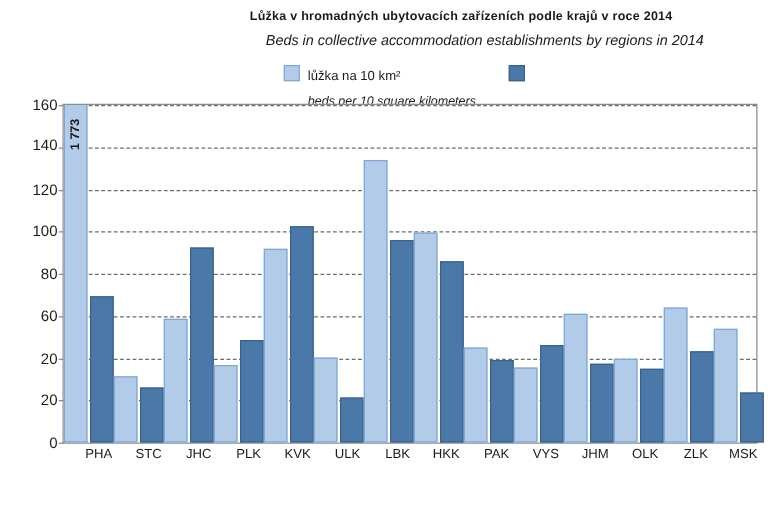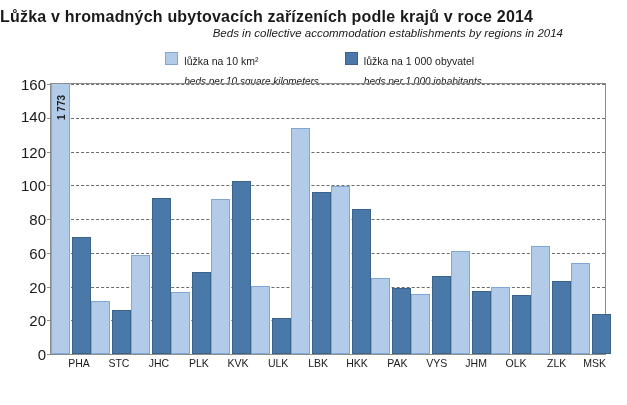--- a/index.html
+++ b/index.html
@@ -16,22 +16,22 @@
   #page {
     position: relative;
     width: 627px;
     height: 405px;
   }
   .title-cs {
     position: absolute;
     top: 8px;
     left: 0;
     width: 538px;
-    text-align: left;
-    font-size: 16px;
+    text-align: right;
+    font-size: 10px;
     font-weight: bold;
     color: #1a1a1a;
     letter-spacing: 0.2px;
   }
   .title-en {
     position: absolute;
     top: 27px;
     left: 0;
     width: 563px;
     text-align: right;
@@ -88,21 +88,21 @@
   }
   .gridline {
     position: absolute;
     left: 0;
     width: 100%;
     height: 0;
     border-top: 1px dashed #6b6b6b;
   }
   .axis-label-y {
     position: absolute;
-    font-size: 15px;
+    font-size: 12px;
     color: #1a1a1a;
     text-align: right;
     width: 42px;
     left: -47px;
     transform: translateY(-50%);
   }
   
   #bars {
     position: absolute;
     left: 0;
@@ -167,24 +167,20 @@
   <div class="legend">
     <div class="legend-item">
       <span class="legend-swatch" style="background:#b2cbe8;border:1px solid #7fa8d4;"></span>
       <span class="legend-text">
         <span class="legend-cs">lůžka na 10 km²</span><br>
         <span class="legend-en">beds per 10 square kilometers</span>
       </span>
     </div>
     <div class="legend-item">
       <span class="legend-swatch" style="background:#4a78a8;border:1px solid #3b6289;"></span>
-      <span class="legend-text">
-        <span class="legend-cs">lůžka na 1 000 obyvatel</span><br>
-        <span class="legend-en">beds per 1 000 inhabitants</span>
-      </span>
     </div>
   </div>
 
   <div id="plot-frame">
     <div id="gridlines">
         <div class="gridline" style="top: 236.25px;"></div>
         <div class="gridline" style="top: 202.5px;"></div>
         <div class="gridline" style="top: 168.75px;"></div>
         <div class="gridline" style="top: 135px;"></div>
         <div class="gridline" style="top: 101.25px;"></div>

